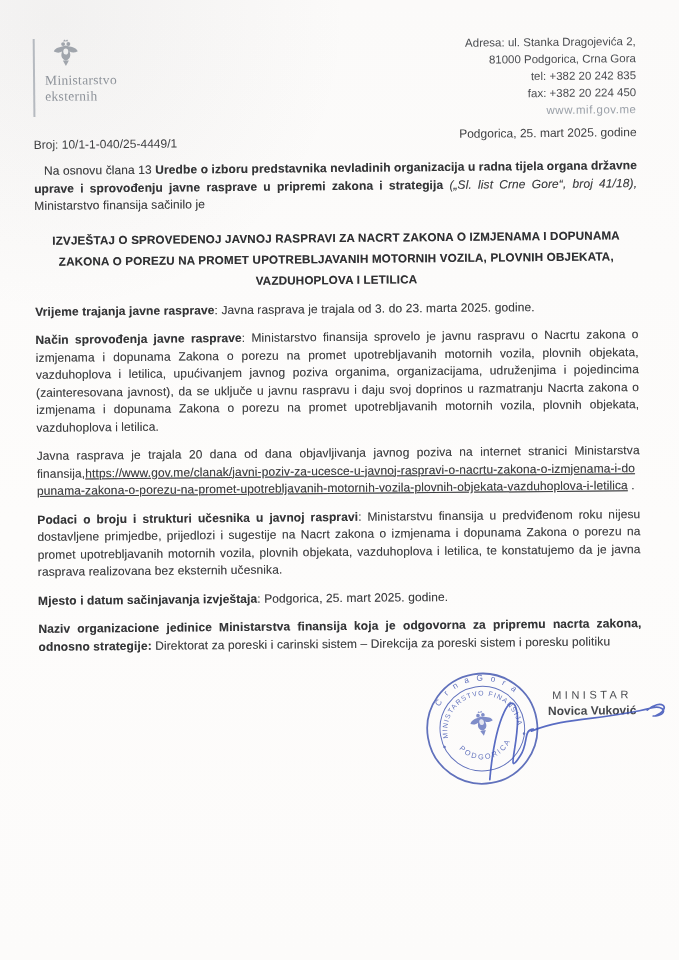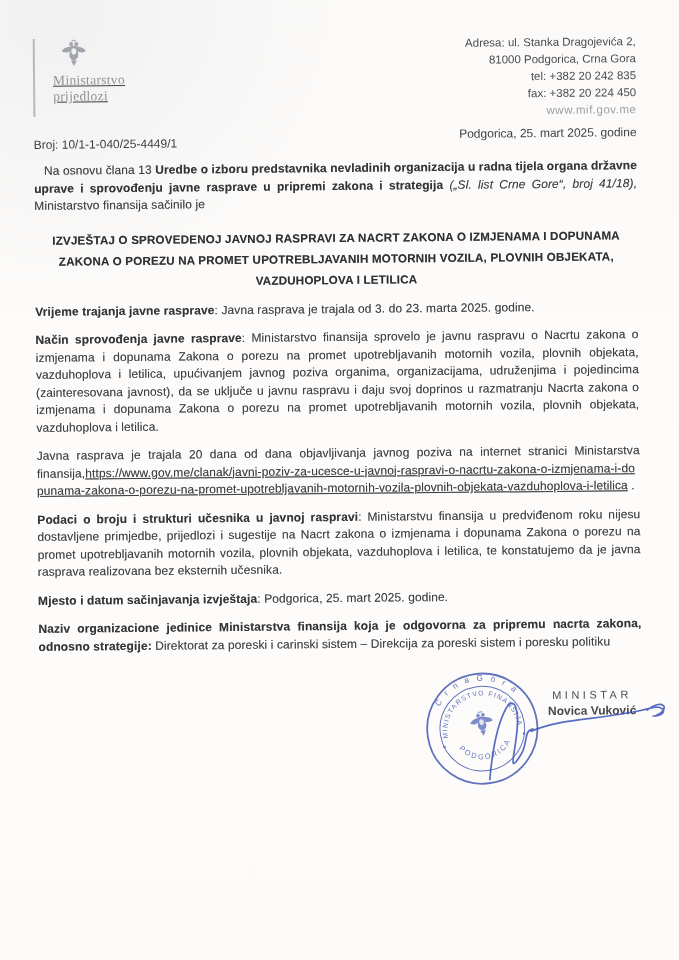--- a/index.html
+++ b/index.html
@@ -9,21 +9,21 @@
     background-image:radial-gradient(circle at 8% 2%, rgba(120,120,125,.07), rgba(0,0,0,0) 26%),
                      linear-gradient(180deg,#fbfaf9 0%,#fdfcfb 55%,#fcfbfa 100%);
     font-family:"Liberation Sans","DejaVu Sans",sans-serif;
     color:#3d3e40;
   }
   .tilt{position:absolute;inset:0;transform:rotate(-0.55deg);transform-origin:50% 40%;}
   .content{padding:34px 40px 0 36px;}
 
   
   .letterhead{display:flex;justify-content:space-between;align-items:flex-start;}
-  .logo{display:flex;gap:18px;text-decoration:underline;}
+  .logo{display:flex;gap:10px;}
   .logo-bar{width:2px;height:78px;background:#b6bac0;margin-top:2px;}
   .logo-col{display:flex;flex-direction:column;}
   .logo-col svg{margin:0 0 4px 6px;}
   .ministry-name{font-family:"Liberation Serif","DejaVu Serif",serif;font-size:13.5px;line-height:16px;color:#8e939a;letter-spacing:.3px;}
   .address{margin-top:2px;text-align:right;font-size:11.5px;line-height:17px;color:#4b4d51;}
   .address div:last-child{color:#9aa0a8;letter-spacing:.5px;}
 
   
   .meta{display:flex;justify-content:space-between;margin-top:14px;font-size:12px;}
   .meta .date{transform:translateY(-7px);}
@@ -63,21 +63,21 @@
               <g fill="#979da5" opacity="0.9">
                 <path d="M16.5,5 l1.6,-2.4 1.9,1.7 1.9,-1.7 1.6,2.4 z"></path>
                 <circle cx="16.5" cy="8.6" r="2.6"></circle>
                 <circle cx="23.5" cy="8.6" r="2.6"></circle>
                 <path d="M20,10.5 C14,12.5 6,12.5 4,18.5 C8,20.5 12,20.5 15,18.5 C13,24.5 14,28 20,31 C26,28 27,24.5 25,18.5 C28,20.5 32,20.5 36,18.5 C34,12.5 26,12.5 20,10.5 z"></path>
                 <path d="M16,30.5 L20,38 L24,30.5 z"></path>
               </g>
               <ellipse cx="20" cy="18.5" rx="3.3" ry="4.1" fill="#fcfbfa" opacity="0.85"></ellipse>
             </svg>
             <div class="ministry-name">Ministarstvo</div>
-            <div class="ministry-name">prijedlozi</div>
+            <div class="ministry-name">eksternih</div>
           </div>
         </div>
         <div class="address">
             <div>Adresa: ul. Stanka Dragojevića 2,</div>
             <div>81000 Podgorica, Crna Gora</div>
             <div>tel: +382 20 242 835</div>
             <div>fax: +382 20 224 450</div>
             <div>www.mif.gov.me</div>
           </div>
       </div>

